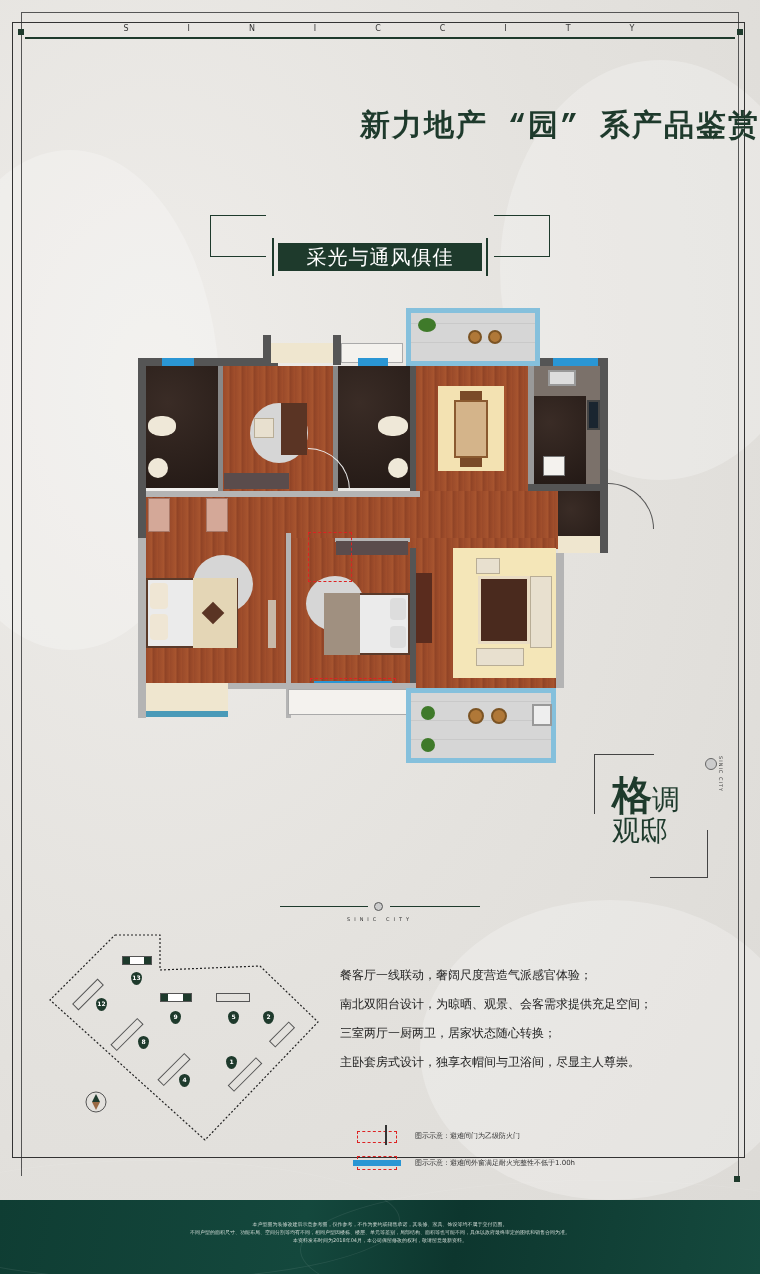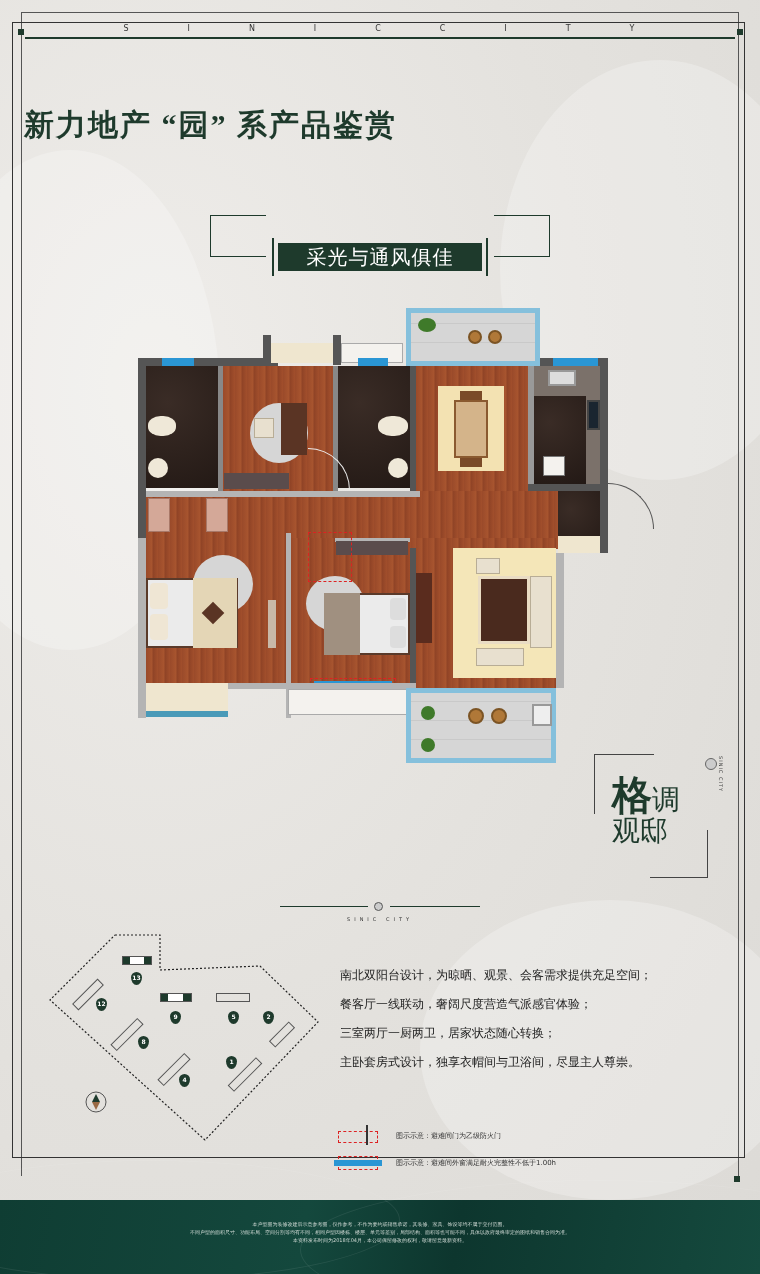--- a/index.html
+++ b/index.html
@@ -6,21 +6,21 @@
   body { width: 760px; height: 1274px; overflow: hidden; background: #e8e6e2; font-family: "DejaVu Sans", sans-serif; position: relative; }
   .page { position: absolute; left: 0; top: 0; width: 760px; height: 1274px;
     background: radial-gradient(ellipse at 20% 30%, #efedea 0%, #e4e2de 50%, #dcdad6 100%); overflow: hidden; }
   .leaf { position: absolute; border-radius: 50%; background: rgba(255,255,255,0.25); }
   
   .frame-outer { position: absolute; left: 21px; top: 12px; width: 718px; height: 1164px; border: 1px solid #555; border-bottom: none; }
   .frame-inner { position: absolute; left: 12px; top: 22px; width: 733px; height: 1136px; border: 1px solid #333; }
   .corner { position: absolute; width: 6px; height: 6px; background: #1e3a2c; }
   .header-strip { position: absolute; left: 25px; top: 24px; width: 710px; height: 14px; display: flex; justify-content: space-around; padding: 0 70px; font-size: 8px; color: #333; letter-spacing: 2px; }
   .header-rule { position: absolute; left: 25px; top: 37px; width: 710px; height: 2px; background: #1e3a2c; }
-  .title { position: absolute; left: 0; width: 760px; top: 105px; text-align: left; font-family: Liberation Serif, serif; font-size: 30px; font-weight: bold; color: #1e3a2c; letter-spacing: 2px; padding-left: 24px; }
+  .title { position: absolute; left: 0; width: 760px; top: 105px; text-align: right; font-family: Liberation Mono, monospace; font-size: 30px; font-weight: bold; color: #1e3a2c; letter-spacing: 2px; }
   .subtitle { position: absolute; left: 0; width: 760px; top: 150px; text-align: center; font-family: "DejaVu Serif", serif; font-style: italic; font-size: 10px; color: #333; letter-spacing: 6px; }
   .area-line { position: absolute; left: 0; width: 760px; top: 200px; text-align: center; font-size: 22px; color: #1e3a2c; }
   .area-line .yue { display: inline-block; width: 14px; height: 14px; border-radius: 50%; background: #1e3a2c; color: #fff; font-size: 8px; line-height: 14px; vertical-align: middle; margin: 0 2px; }
   .area-line .num { font-size: 26px; font-family: "Liberation Sans", sans-serif; }
   .bracket-l { position: absolute; left: 210px; top: 215px; width: 56px; height: 42px; border: 1.5px solid #1e3a2c; border-right: none; }
   .bracket-r { position: absolute; left: 494px; top: 215px; width: 56px; height: 42px; border: 1.5px solid #1e3a2c; border-left: none; }
   .bracket-l::after { content: ""; position: absolute; right: -2px; top: -2px; width: 0; }
   .rooms-badge { position: absolute; left: 278px; top: 243px; width: 204px; height: 28px; background: #1e3a2c; color: #fff; font-size: 20px; text-align: center; line-height: 28px; letter-spacing: 1px; }
   .badge-frame { position: absolute; left: 272px; top: 238px; width: 216px; height: 38px; border-left: 2px solid #1e3a2c; border-right: 2px solid #1e3a2c; }
 
@@ -69,21 +69,21 @@
   .section-sub { position: absolute; left: 0; width: 760px; top: 916px; text-align: center; font-size: 5px; color: #333; letter-spacing: 4px; }
 
   
   .sitemap { position: absolute; left: 40px; top: 930px; width: 280px; height: 220px; }
   .pin { position: absolute; width: 11px; height: 13px; background: #1e3a2c; border-radius: 50% 50% 50% 50% / 40% 40% 60% 60%; color: #fff; font-size: 6px; text-align: center; line-height: 11px; font-weight: bold; }
   .bldg { position: absolute; border: 1px solid #555; background: transparent; height: 9px; }
   .bldg.dark { background: linear-gradient(90deg, #1e3a2c 0 25%, #fff 25% 75%, #1e3a2c 75%); }
 
   .features { position: absolute; left: 340px; top: 968px; }
   .features .item { font-size: 12px; color: #222; height: 29px; line-height: 14px; }
-  .legend { position: absolute; left: 338px; top: 1122px; text-align: right; }
+  .legend { position: absolute; left: 357px; top: 1122px; text-align: right; }
   .legend .row { height: 27px; display: flex; align-items: center; font-size: 7px; color: #333; }
   .legend .sw { width: 40px; height: 14px; margin-right: 18px; position: relative; }
 
   .footer { position: absolute; left: 0; top: 1200px; width: 760px; height: 74px;
     background: linear-gradient(100deg, #0f3d33 0%, #14483d 40%, #0d362e 60%, #154a3e 100%); }
   .footer .swirl { position: absolute; border-radius: 50%; border: 1px solid rgba(255,255,255,0.08); }
   .footer-text { position: absolute; left: 0; width: 760px; top: 20px; text-align: center; font-size: 5px; line-height: 8px; color: #cfd9d4; }
 </style>
 </head>
 <body>
@@ -263,22 +263,22 @@
     <div class="pin" style="left:56px;top:68px;">12</div>
     <div class="pin" style="left:130px;top:81px;">9</div>
     <div class="pin" style="left:188px;top:81px;">5</div>
     <div class="pin" style="left:223px;top:81px;">2</div>
     <div class="pin" style="left:98px;top:106px;">8</div>
     <div class="pin" style="left:139px;top:144px;">4</div>
     <div class="pin" style="left:186px;top:126px;">1</div>
   </div>
 
   <div class="features">
+    <div class="item">餐客厅一线联动，奢阔尺度营造气派感官体验；</div>
     <div class="item">南北双阳台设计，为晾晒、观景、会客需求提供充足空间；</div>
-    <div class="item">餐客厅一线联动，奢阔尺度营造气派感官体验；</div>
     <div class="item">三室两厅一厨两卫，居家状态随心转换；</div>
     <div class="item">主卧套房式设计，独享衣帽间与卫浴间，尽显主人尊崇。</div>
   </div>
 
   <div class="legend">
     <div class="row">
       <div class="sw">
         <div style="position:absolute;left:0;top:2px;width:40px;height:12px;border:1px dashed #d22;"></div>
         <div style="position:absolute;left:28px;top:-4px;width:2px;height:20px;background:#333;"></div>
       </div>

